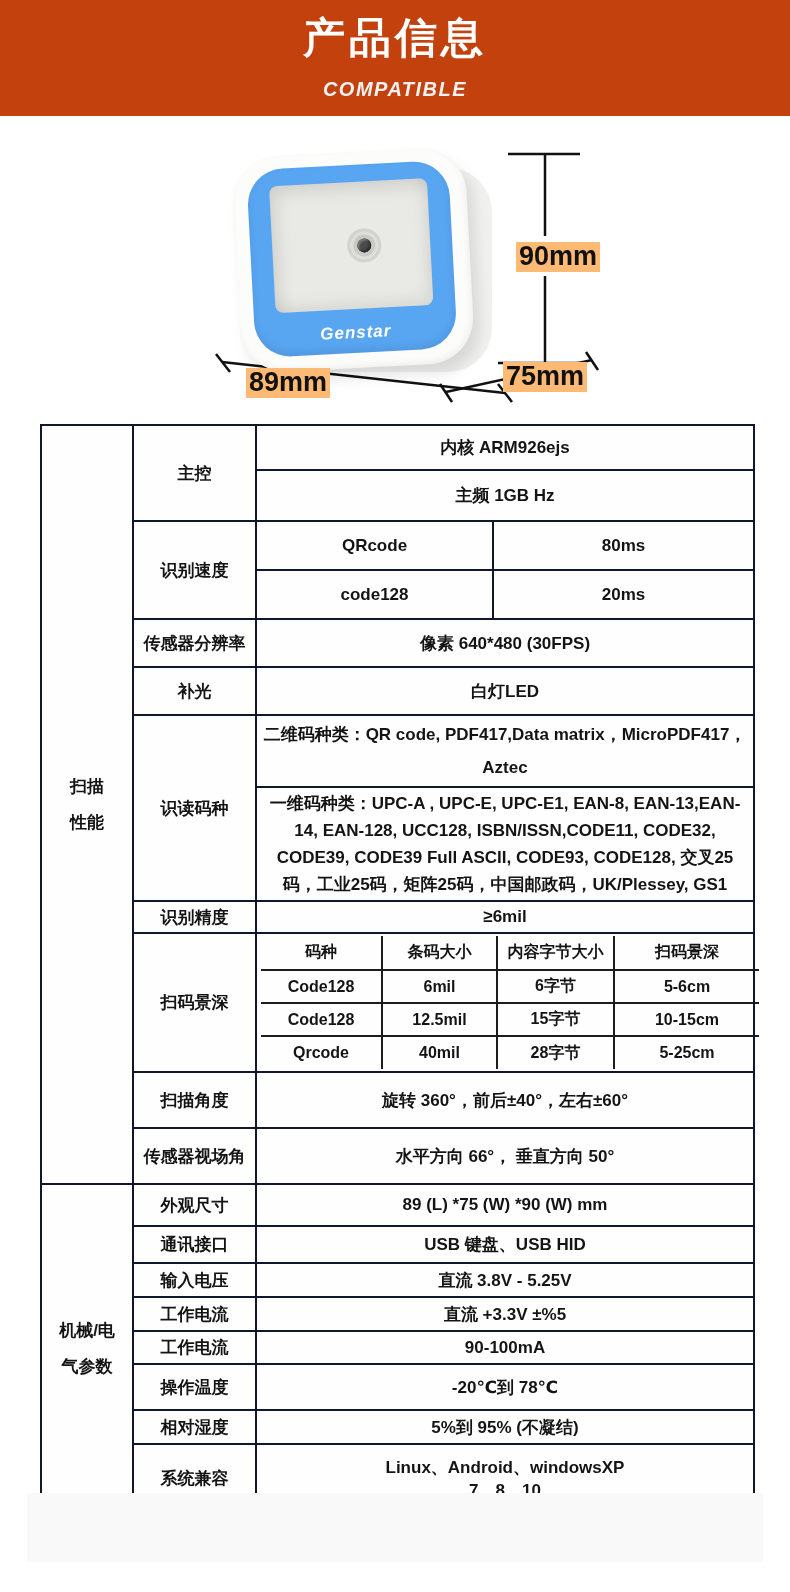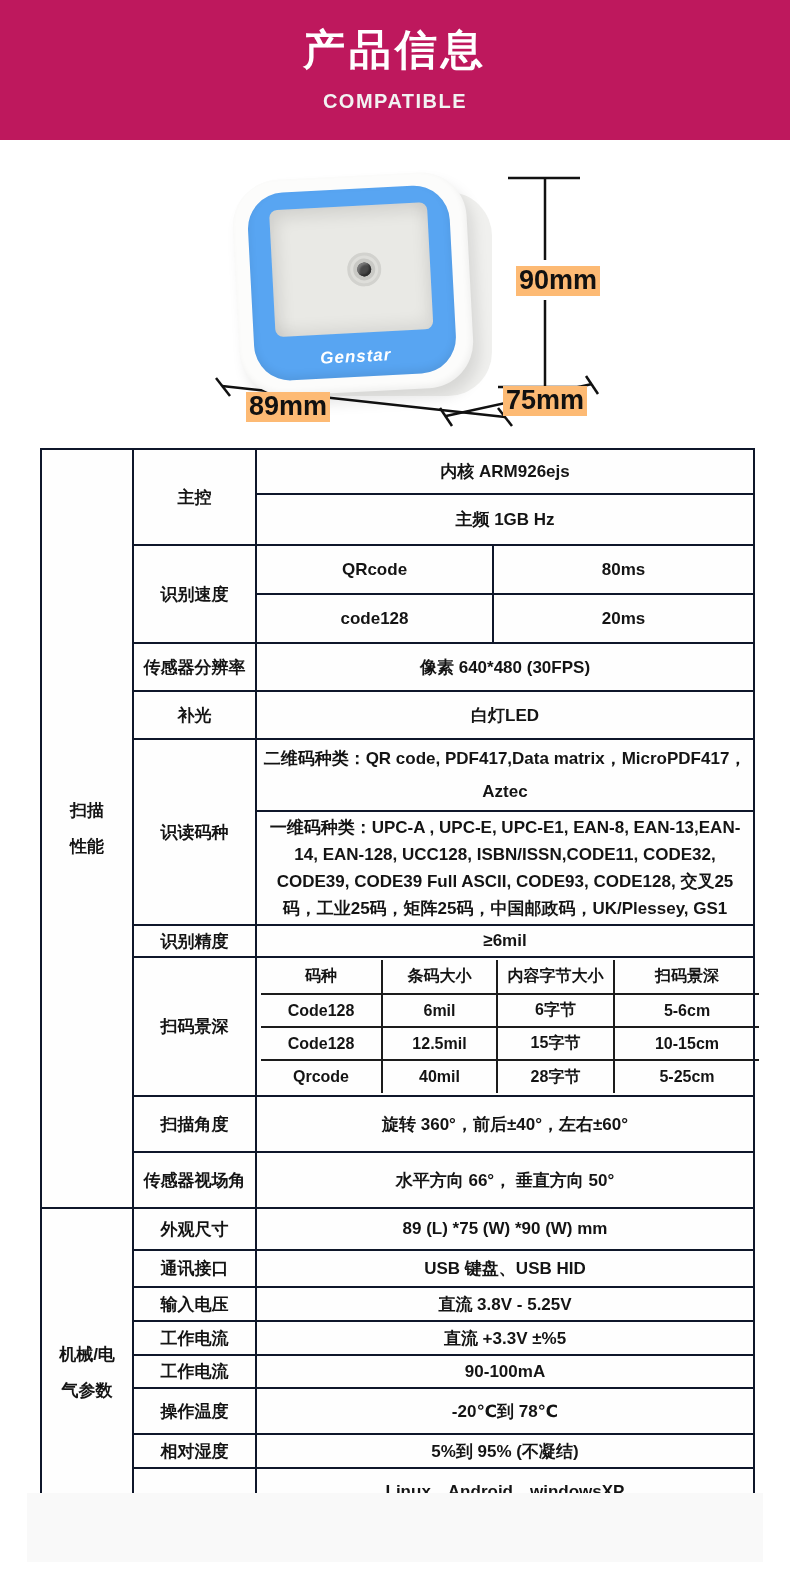--- a/index.html
+++ b/index.html
@@ -7,28 +7,28 @@
   body {
     font-family: "Liberation Sans", "DejaVu Sans", sans-serif;
     color: #141414;
     position: relative;
     height: 1592px;
     overflow: hidden;
   }
 
   
   .hero {
-    height: 140px; background: #be185d;
+    height: 116px; background: #c2410c;
     display: flex; flex-direction: column; align-items: center; justify-content: center;
   }
   .hero-title {
     color: #ffffff; font-size: 42px; font-weight: 700; letter-spacing: 4px; line-height: 1.1;
   }
   .hero-sub {
-    color: #f2f2f2; font-size: 20px; font-weight: 600; letter-spacing: 1.5px; margin-top: 16px;
+    color: #f2f2f2; font-size: 20px; font-weight: 600; letter-spacing: 1.5px; margin-top: 16px; font-style: italic;
   }
 
   
   .figure { position: relative; width: 790px; height: 300px; background: #ffffff; }
   .dim-lines { position: absolute; inset: 0; width: 100%; height: 100%; }
   .device-back {
     position: absolute; left: 268px; top: 52px; width: 224px; height: 204px;
     background: #f0f0ee; border-radius: 44px;
   }
   .device-front {

